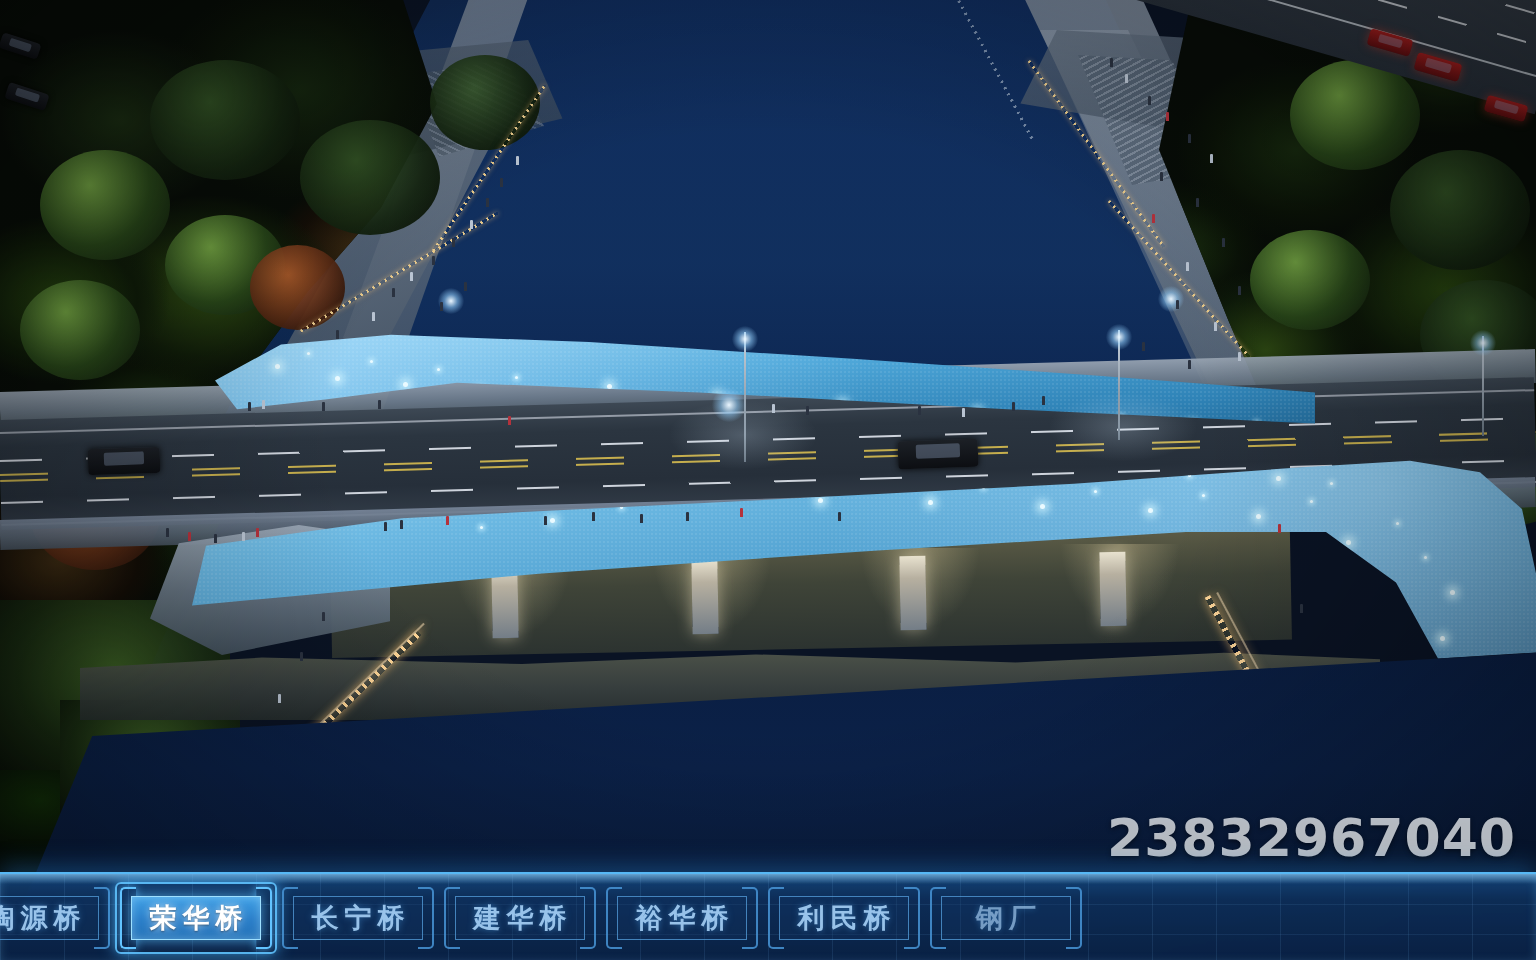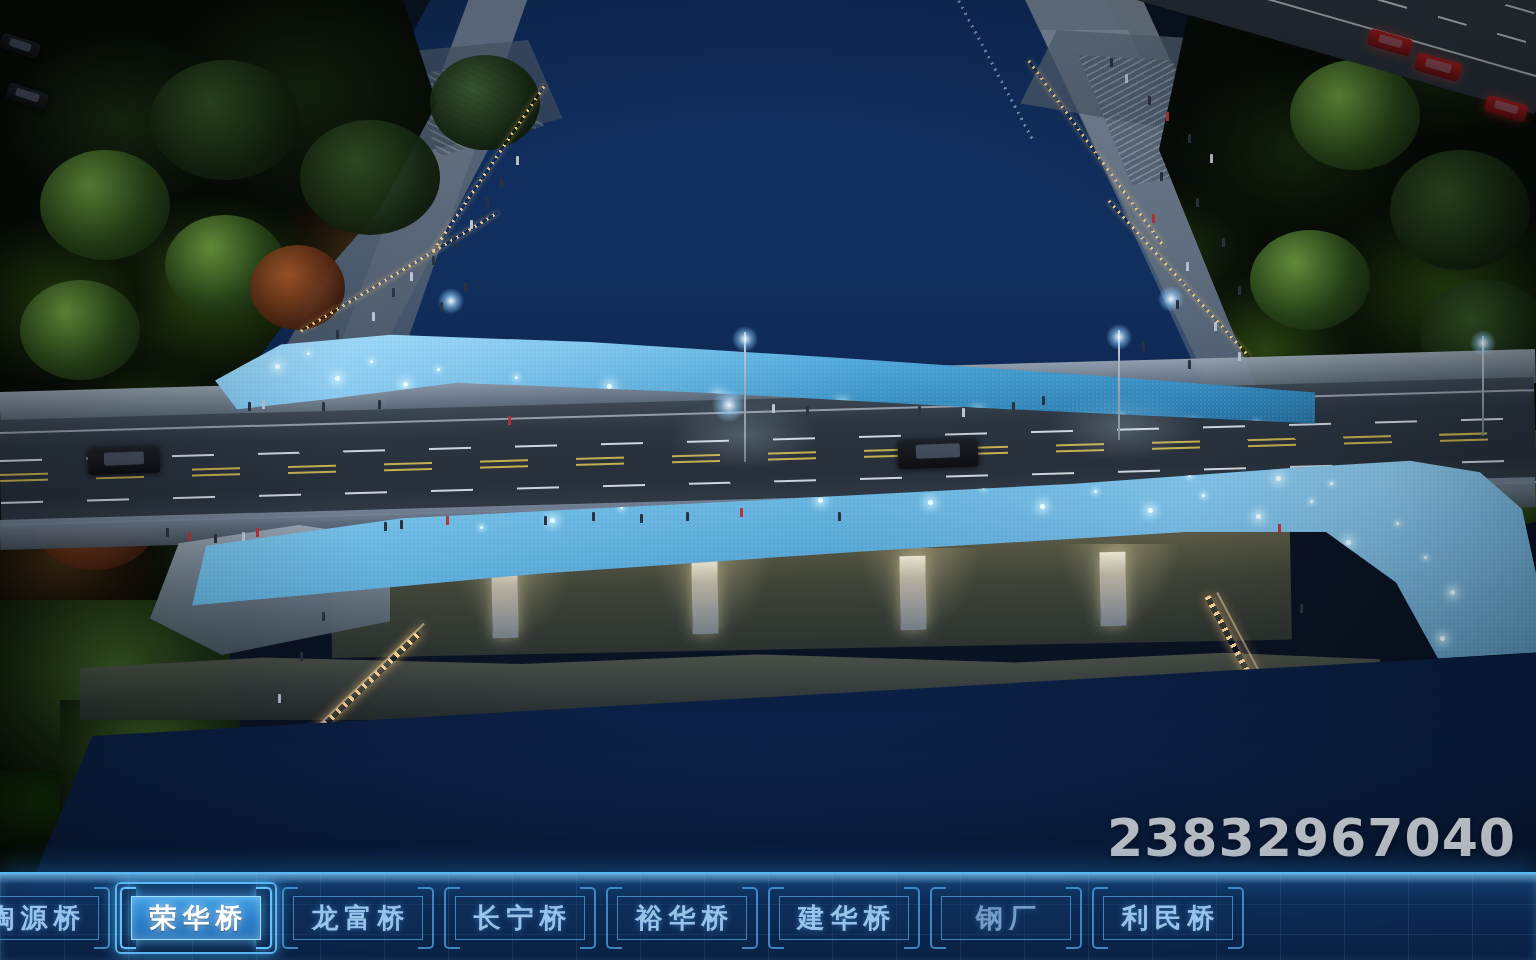--- a/index.html
+++ b/index.html
@@ -614,48 +614,42 @@
         <div class="nav-item active">
           <span class="brk l"></span>
           <span class="brk r"></span>
           <span class="inner"></span>
           <span class="label">荣华桥</span>
         </div>
         <div class="nav-item">
           <span class="brk l"></span>
           <span class="brk r"></span>
           <span class="inner"></span>
-          <span class="label">龙富桥</span>
+          <span class="label">长宁桥</span>
         </div>
         <div class="nav-item">
           <span class="brk l"></span>
           <span class="brk r"></span>
           <span class="inner"></span>
-          <span class="label">长宁桥</span>
+          <span class="label">建华桥</span>
         </div>
         <div class="nav-item">
           <span class="brk l"></span>
           <span class="brk r"></span>
           <span class="inner"></span>
           <span class="label">裕华桥</span>
         </div>
         <div class="nav-item">
           <span class="brk l"></span>
           <span class="brk r"></span>
           <span class="inner"></span>
-          <span class="label">建华桥</span>
+          <span class="label">利民桥</span>
         </div>
         <div class="nav-item partial">
           <span class="brk l"></span>
           <span class="brk r"></span>
           <span class="inner"></span>
           <span class="label">钢厂</span>
         </div>
-        <div class="nav-item">
-          <span class="brk l"></span>
-          <span class="brk r"></span>
-          <span class="inner"></span>
-          <span class="label">利民桥</span>
-        </div>
       </div>
   </div>
 
 </div>
 
 </body></html>

